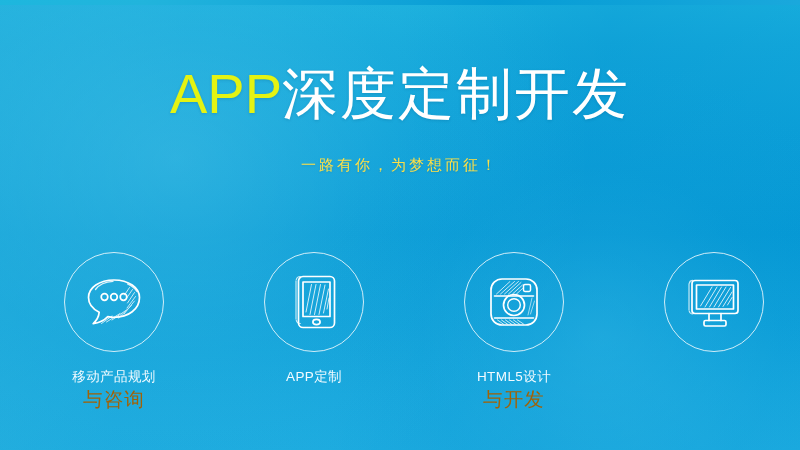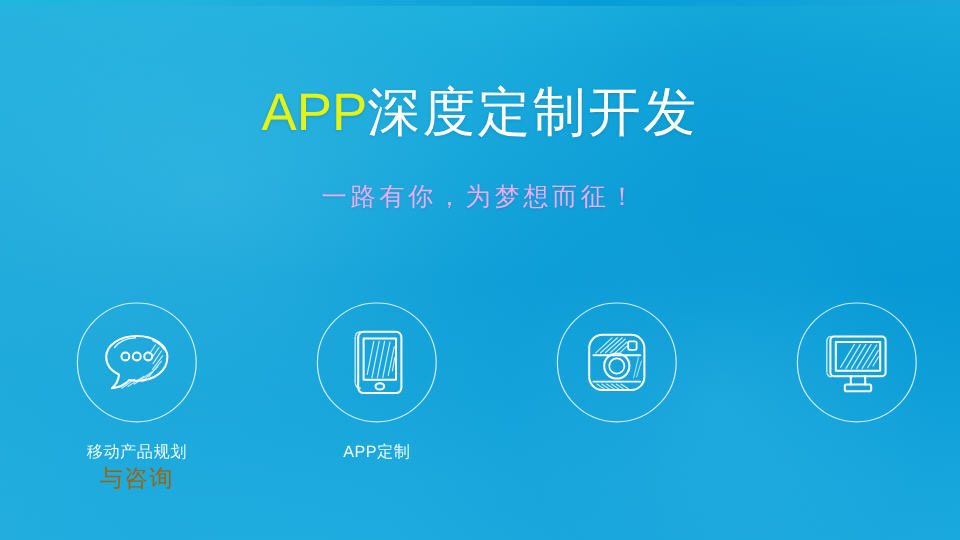--- a/index.html
+++ b/index.html
@@ -58,43 +58,43 @@
     opacity: .95;
   }
 
   
   .headline {
     position: absolute;
     left: 0; right: 0;
     top: 56px;
     text-align: center;
     white-space: nowrap;
-    font-size: 44px;
+    font-size: 56px;
     line-height: 76px;
     font-weight: 400;
     letter-spacing: 1px;
     color: #ffffff;
     text-shadow: 0 1px 3px rgba(0,70,110,0.20);
   }
   .headline .app-mark {
     color: #e4f312;
     letter-spacing: 0px;
   }
   .headline .cn { letter-spacing: 2px; }
 
   
   .subtitle {
     position: absolute;
     left: 0; right: 0;
     top: 150px;
     text-align: center;
-    font-size: 21px;
+    font-size: 15px;
     line-height: 30px;
     letter-spacing: 3px;
-    color: #f0abfc;
+    color: #fde047;
     text-shadow: 0 1px 2px rgba(0,70,110,0.16);
   }
 
   
   .services {
     position: absolute;
     left: 14px;
     top: 252px;
     width: 800px;
     display: flex;
@@ -235,20 +235,24 @@
             <path d="M30.5 49 L37 53.5"></path>
             <path d="M34.5 49 L40.5 53"></path>
           </g>
           <g stroke-width=".9" opacity=".65">
             <path d="M49 27 L45 44"></path>
             <path d="M51.5 30 L47.5 43"></path>
           </g>
         </svg>
         </span>
       </div>
+      <div class="svc-labels">
+        <div class="svc-line1">HTML5设计</div>
+        <div class="svc-line2">与开发</div>
+      </div>
     </div>
 
     <div class="service">
       <div class="icon-circle">
         <span>
         <svg width="64" height="58" viewBox="0 0 64 58" fill="none" stroke="#ffffff" stroke-width="1.7" stroke-linecap="round" stroke-linejoin="round">
           <rect x="10" y="7.5" width="46" height="33" rx="3"></rect>
           <rect x="14.5" y="12" width="37" height="24"></rect>
           <path d="M27 40.5 L27 47.5"></path>
           <path d="M39 40.5 L39 47.5"></path>

